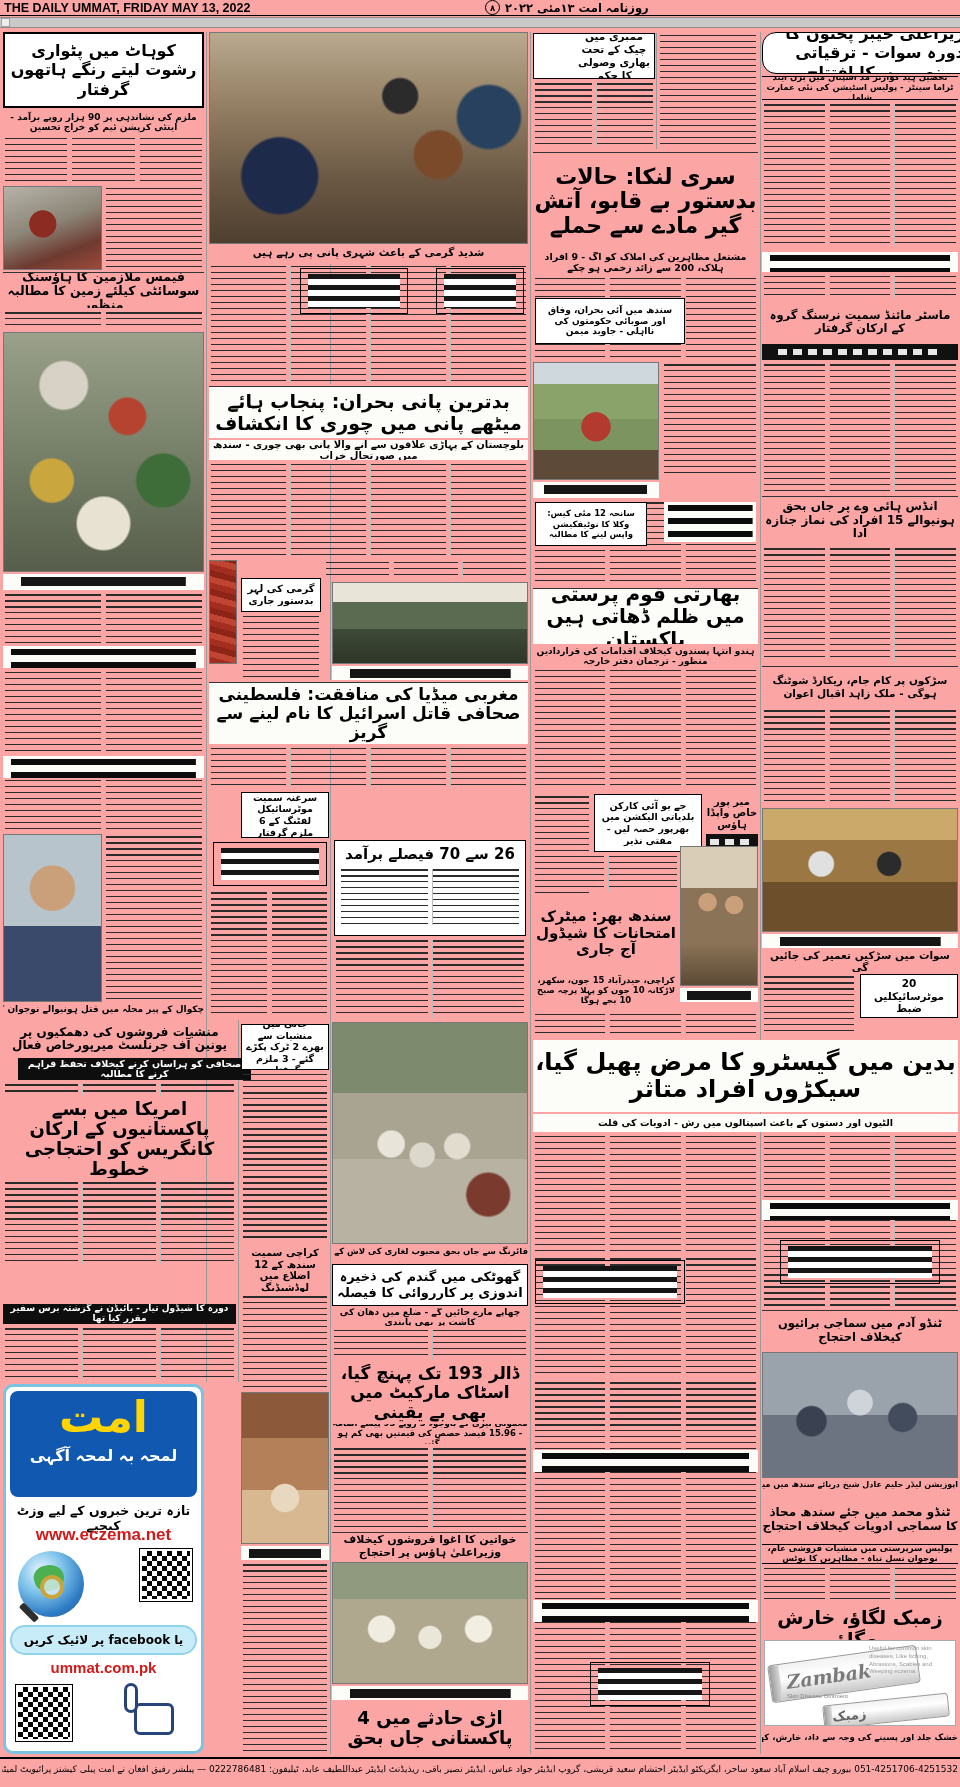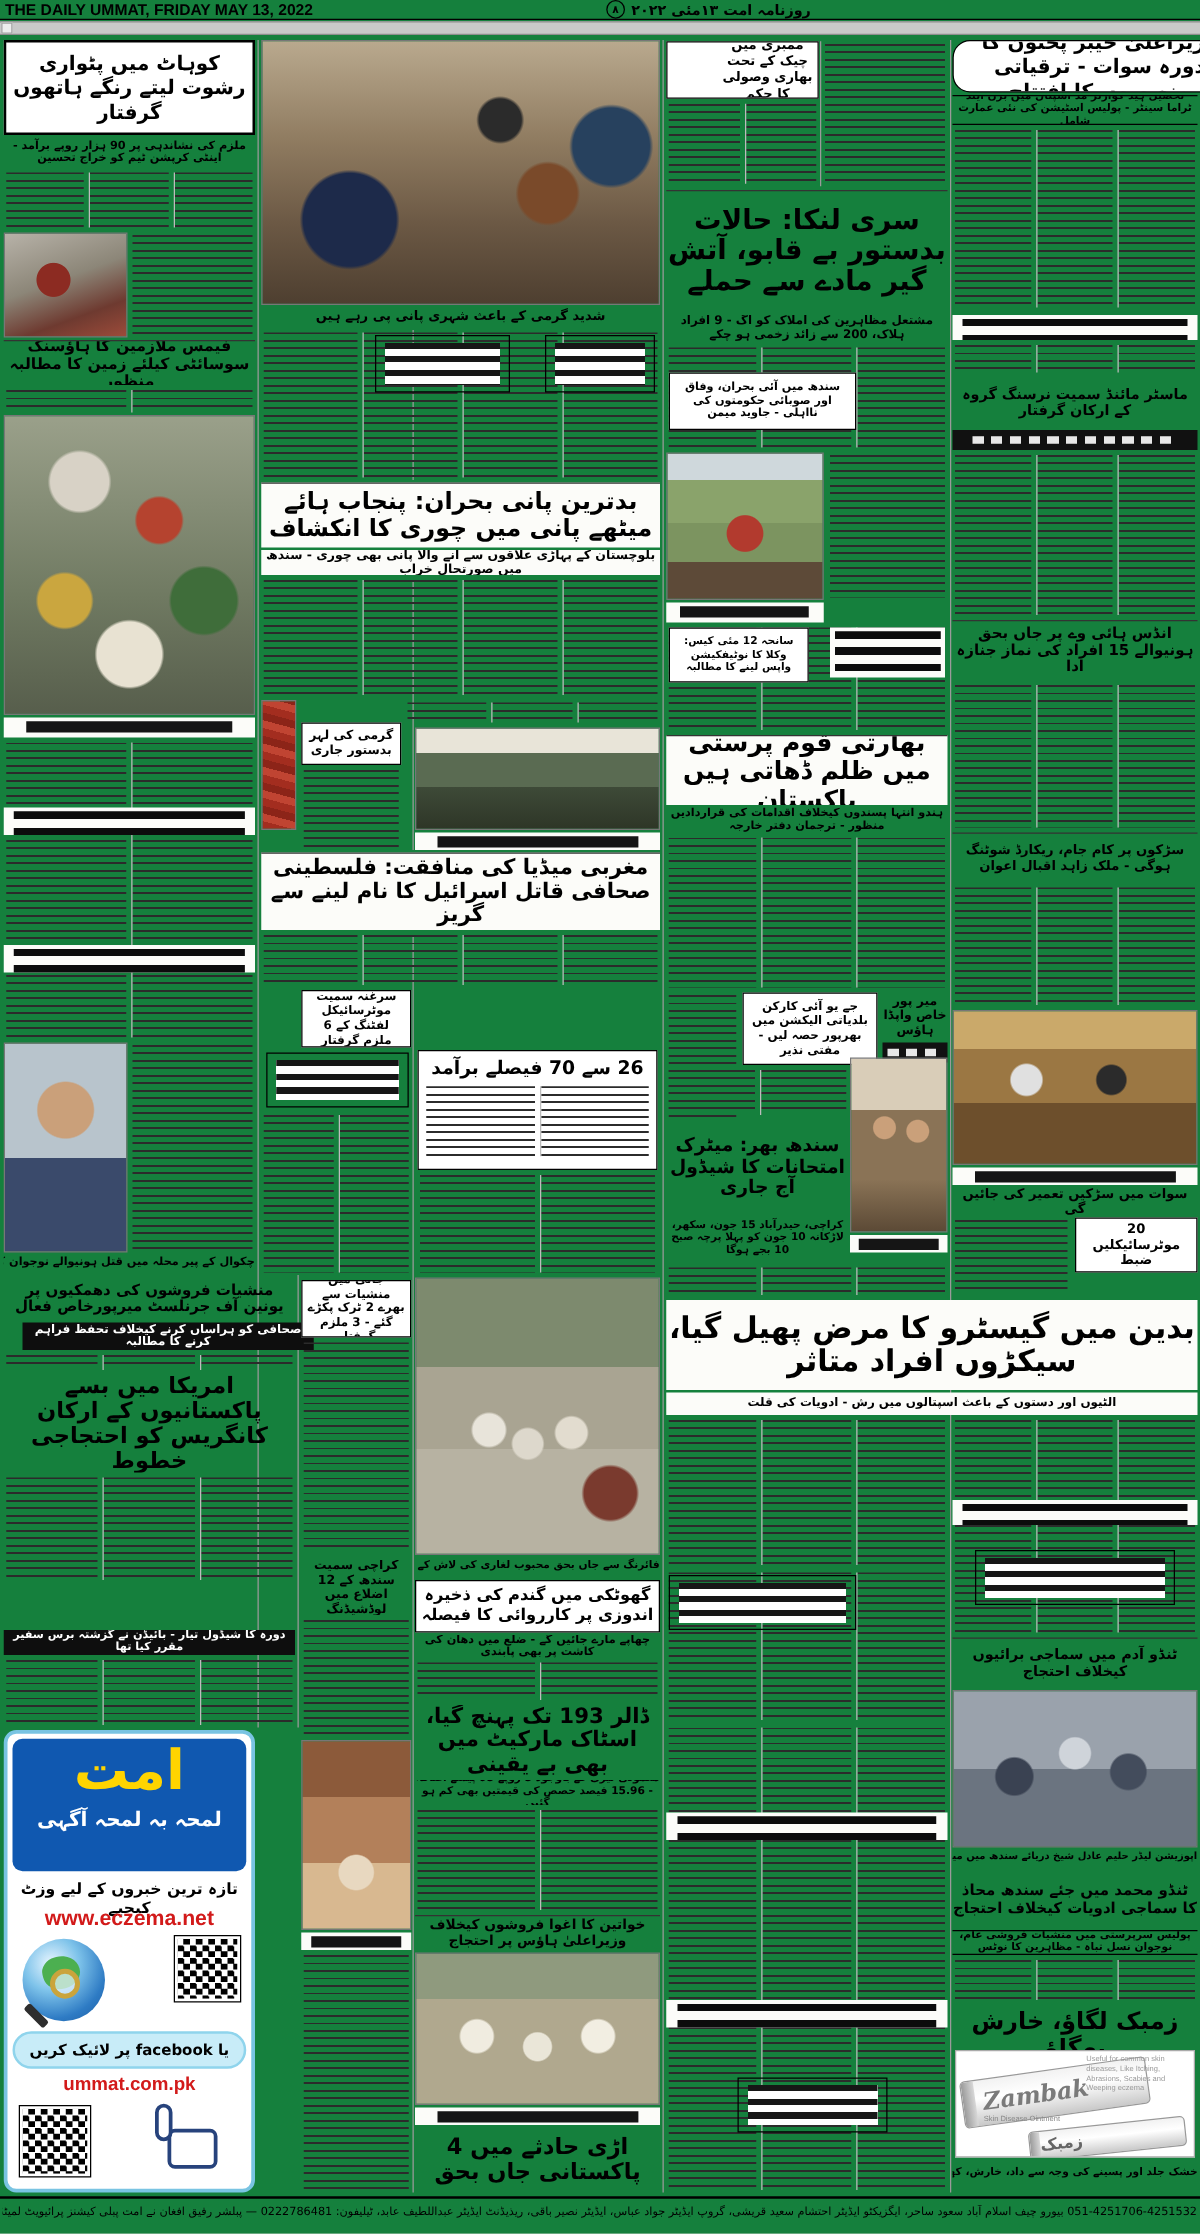--- a/index.html
+++ b/index.html
@@ -1,16 +1,16 @@
 <!DOCTYPE html>
 <html><head>
 <meta charset="utf-8">
 <style>
   html,body{margin:0;padding:0;background:#e8e8e4;}
-  .page{position:relative;width:960px;height:1787px;background:#15803d;overflow:hidden;
+  .page{position:relative;width:960px;height:1787px;background:#fca5a5;overflow:hidden;
         font-family:"DejaVu Sans",sans-serif;color:#000;}
   .abs{position:absolute;box-sizing:border-box;}
   .urdu{direction:rtl;}
   .en{font-family:"Liberation Sans",sans-serif;}
   .bighead{font-weight:bold;text-align:center;line-height:1.12;display:flex;align-items:center;
            justify-content:center;overflow:hidden;letter-spacing:-0.3px;}
   .boxhead{border:1.5px solid #000;background:#fff;font-weight:bold;text-align:center;display:flex;
            align-items:center;justify-content:center;padding:2px 4px;line-height:1.22;overflow:hidden;}
   .barhead{background:#0e0e0e;color:#fff;font-weight:bold;display:flex;align-items:center;
            justify-content:center;text-align:center;line-height:1.1;overflow:hidden;}

